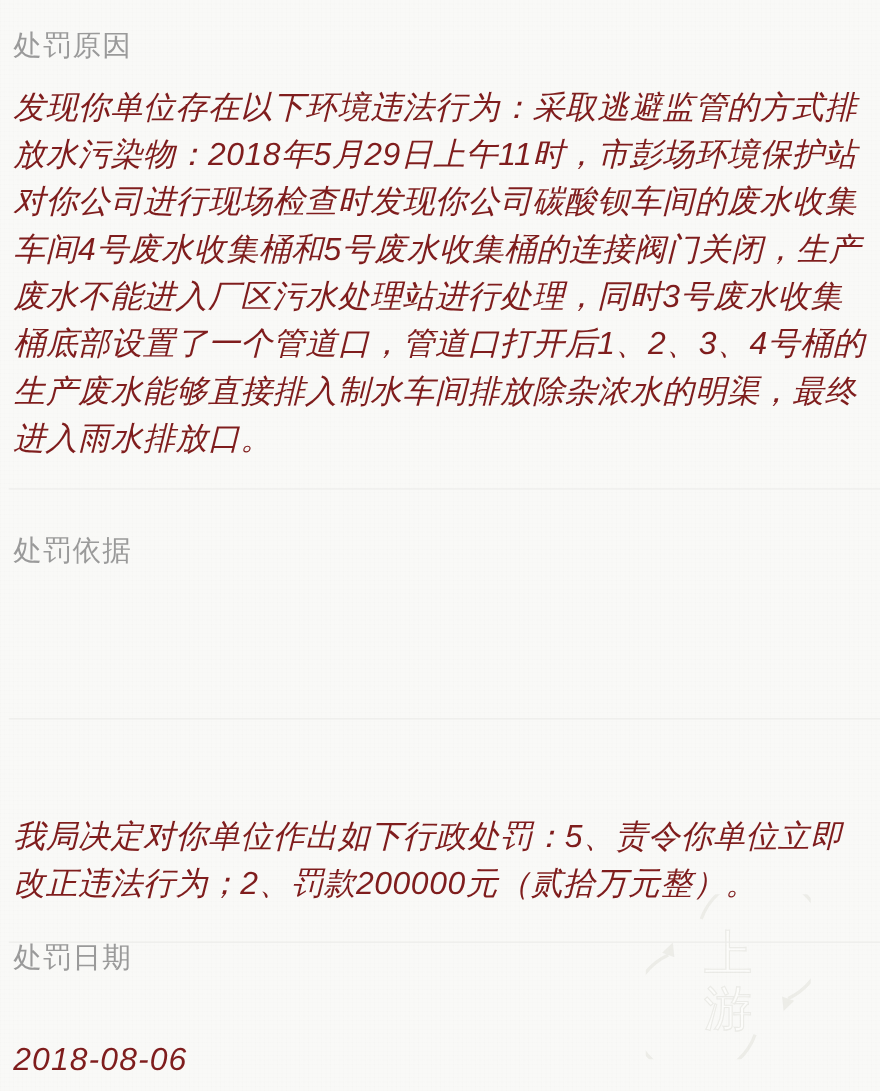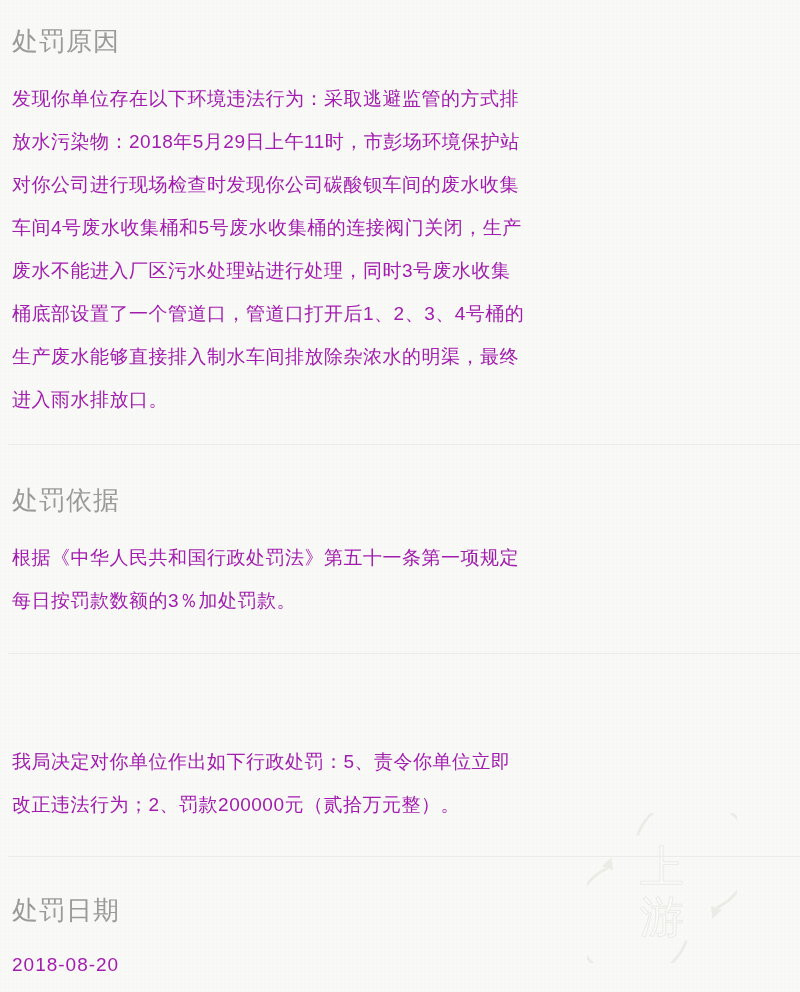--- a/index.html
+++ b/index.html
@@ -28,46 +28,47 @@
     font-size: 26px;
     line-height: 32px;
     color: #9a9a9a;
     letter-spacing: 1px;
     white-space: pre;
     z-index: 2;
   }
   .field-value {
     position: absolute;
     left: 12px;
-    font-size: 19px;
+    font-size: 29px;
     line-height: 43px;
-    color: #a21caf;
+    color: #7f1d1d;
     letter-spacing: 0.5px;
     white-space: pre;
     z-index: 2;
+    font-style: italic;
   }
   .divider {
     position: absolute;
     left: 8px;
     right: 8px;
     height: 1px;
     background: #ebebe9;
     z-index: 1;
   }
   #divider-1 { top: 444px; }
   #divider-2 { top: 653px; }
   #divider-3 { top: 856px; }
 
   #label-reason { top: 25px; }
   #value-reason { top: 77px; }
   #label-basis  { top: 484px; text-align: right; }
   #value-basis  { top: 536px; }
   #label-result { top: 691px; }
   #value-result { top: 740px; }
-  #label-date   { top: 894px; }
+  #label-date   { top: 854px; }
   #value-date   { top: 943px; letter-spacing: 1px; }
 
   #watermark {
     position: absolute;
     left: 587px;
     top: 813px;
     width: 150px;
     height: 150px;
     z-index: 0;
     opacity: 0.75;
@@ -99,26 +100,24 @@
 对你公司进行现场检查时发现你公司碳酸钡车间的废水收集
 车间4号废水收集桶和5号废水收集桶的连接阀门关闭，生产
 废水不能进入厂区污水处理站进行处理，同时3号废水收集
 桶底部设置了一个管道口，管道口打开后1、2、3、4号桶的
 生产废水能够直接排入制水车间排放除杂浓水的明渠，最终
 进入雨水排放口。</div>
 
   <div id="divider-1" class="divider"></div>
 
   <div id="label-basis" class="field-label">处罚依据</div>
-  <div id="value-basis" class="field-value">根据《中华人民共和国行政处罚法》第五十一条第一项规定
-每日按罚款数额的3％加处罚款。</div>
 
   <div id="divider-2" class="divider"></div>
 
   <div id="value-result" class="field-value">我局决定对你单位作出如下行政处罚：5、责令你单位立即
 改正违法行为；2、罚款200000元（贰拾万元整）。</div>
 
   <div id="divider-3" class="divider"></div>
 
   <div id="label-date" class="field-label">处罚日期</div>
-  <div id="value-date" class="field-value">2018-08-20</div>
+  <div id="value-date" class="field-value">2018-08-06</div>
 
 </div>
 
 </body></html>

